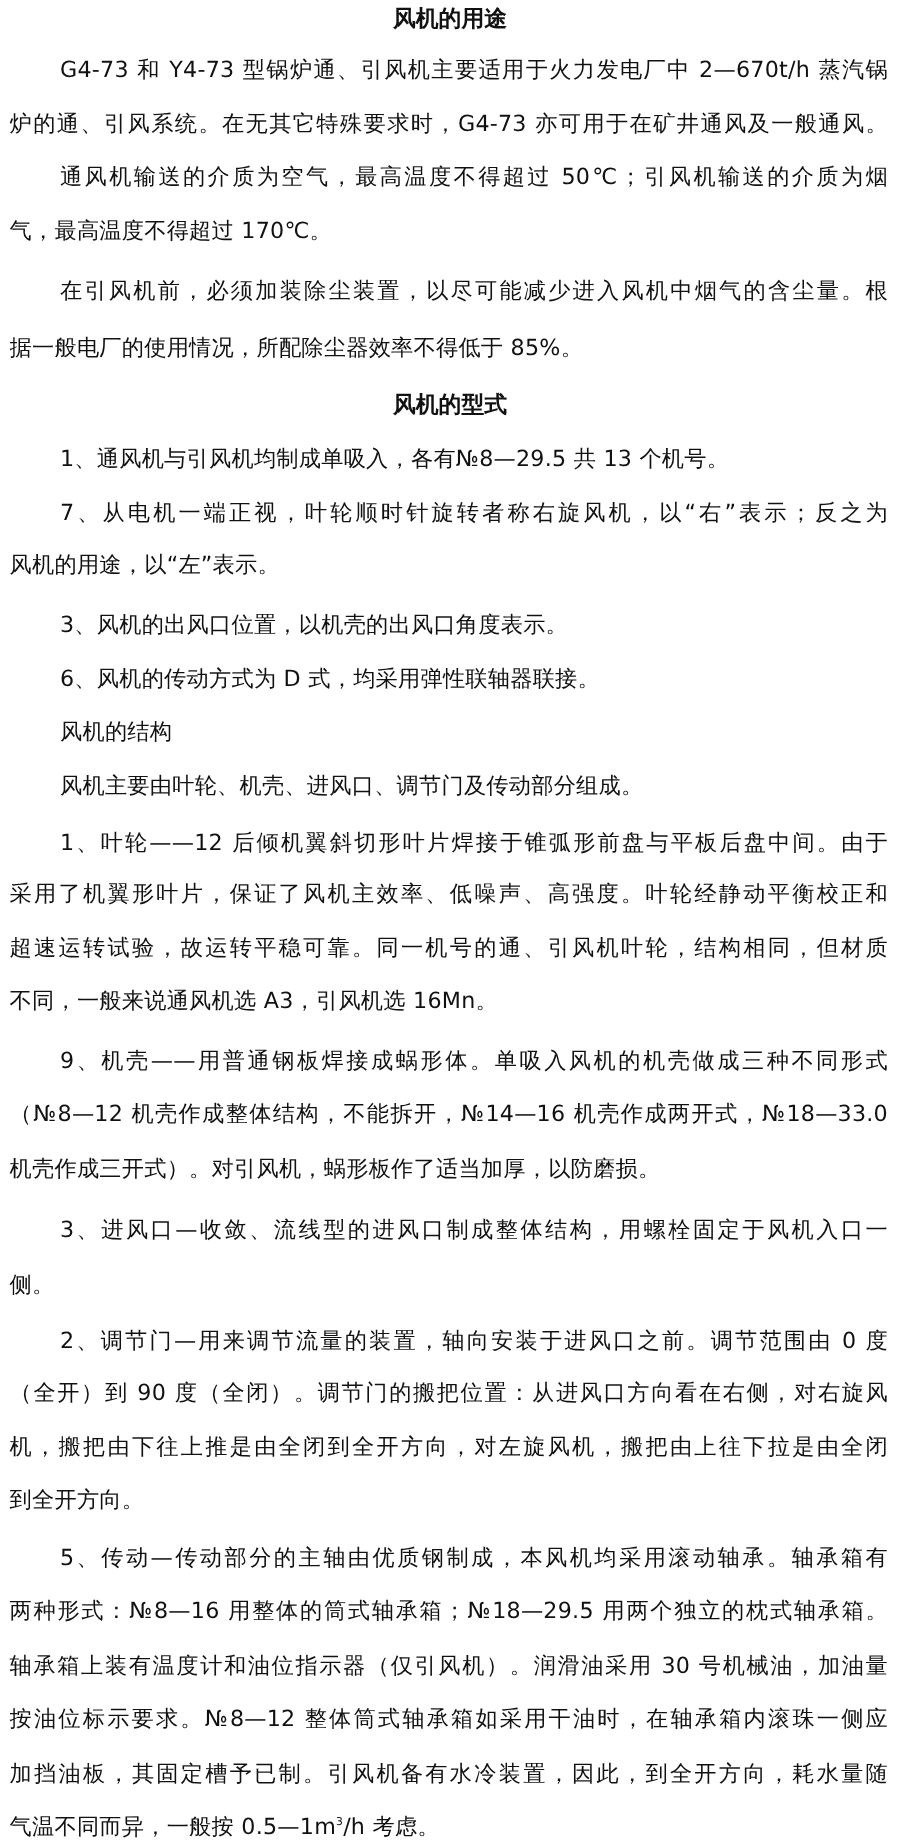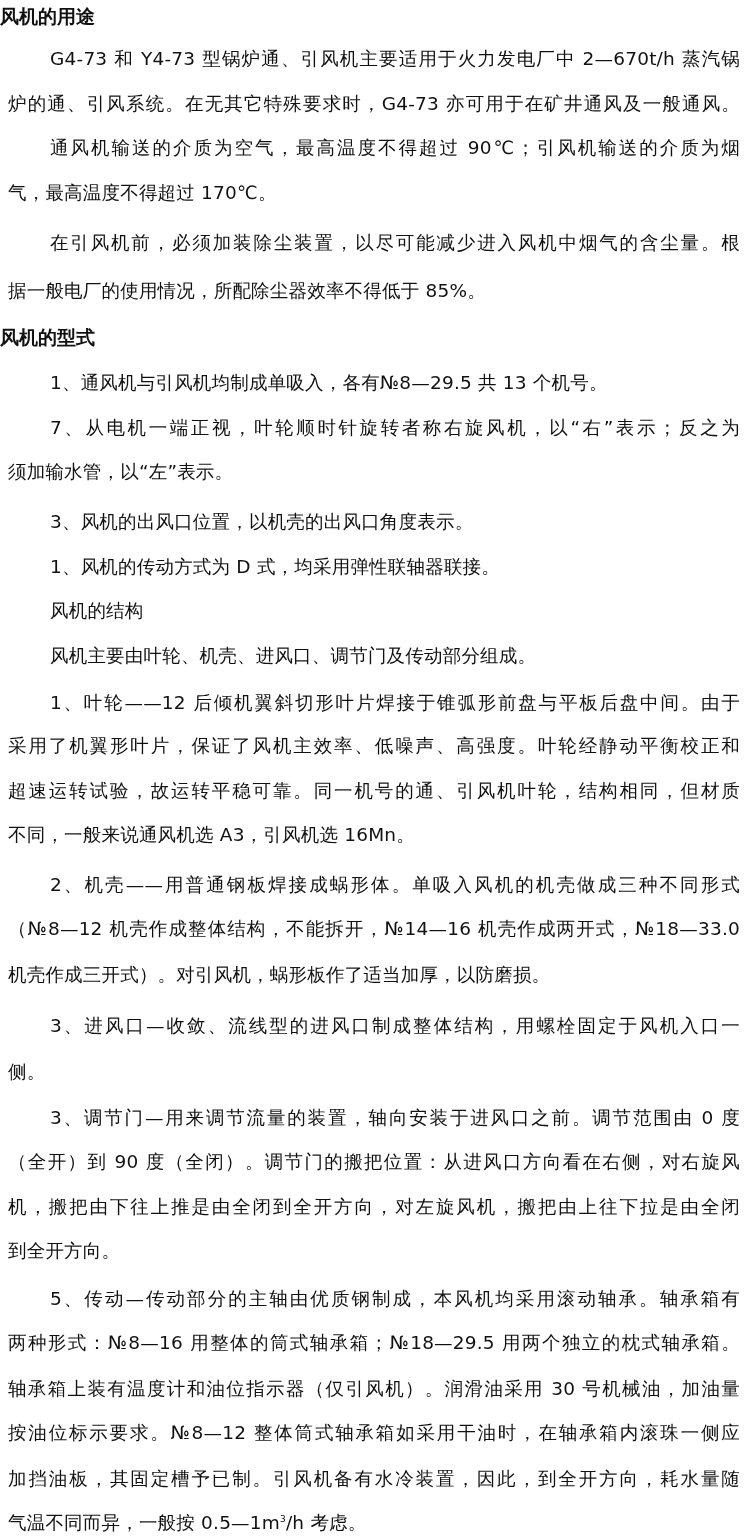--- a/index.html
+++ b/index.html
@@ -3,57 +3,57 @@
 <meta charset="utf-8">
 <style>
   html, body { margin: 0; padding: 0; background: #ffffff; }
   body { width: 750px; height: 1539px; overflow: hidden; position: relative;
          font-family: "DejaVu Sans", "Liberation Sans", sans-serif; color: #111111; }
   .doc { position: absolute; left: 0; top: 0; width: 750px; }
   .line { position: absolute; left: 8px; right: 10px; font-size: 18.5px; line-height: 24px;
           white-space: nowrap; letter-spacing: 0.2px; }
   .line.indent { left: 50px; }
   .line.justify { text-align: justify; text-align-last: justify; }
-  .title { position: absolute; left: 0; width: 750px; font-weight: bold;
+  .title { position: absolute; left: 0; width: 750px; text-align: center; font-weight: bold;
            font-size: 19px; line-height: 24px; }
   sup { font-size: 9px; vertical-align: super; line-height: 0; }
 </style>
 </head>
 <body>
 
 <div class="doc">
 
   <div class="title" style="top:4px">风机的用途</div>
 
   <div class="line indent justify" style="top:47px">G4-73 和 Y4-73 型锅炉通、引风机主要适用于火力发电厂中 2—670t/h 蒸汽锅</div>
   <div class="line justify" style="top:92px">炉的通、引风系统。在无其它特殊要求时，G4-73 亦可用于在矿井通风及一般通风。</div>
-  <div class="line indent justify" style="top:136px">通风机输送的介质为空气，最高温度不得超过 90℃；引风机输送的介质为烟</div>
+  <div class="line indent justify" style="top:136px">通风机输送的介质为空气，最高温度不得超过 50℃；引风机输送的介质为烟</div>
   <div class="line" style="top:181px">气，最高温度不得超过 170℃。</div>
   <div class="line indent justify" style="top:231px">在引风机前，必须加装除尘装置，以尽可能减少进入风机中烟气的含尘量。根</div>
   <div class="line" style="top:279px">据一般电厂的使用情况，所配除尘器效率不得低于 85%。</div>
 
   <div class="title" style="top:325px">风机的型式</div>
 
   <div class="line indent" style="top:371px">1、通风机与引风机均制成单吸入，各有№8—29.5 共 13 个机号。</div>
   <div class="line indent justify" style="top:416px">7、从电机一端正视，叶轮顺时针旋转者称右旋风机，以“右”表示；反之为</div>
-  <div class="line" style="top:460px">须加输水管，以“左”表示。</div>
+  <div class="line" style="top:460px">风机的用途，以“左”表示。</div>
   <div class="line indent" style="top:510px">3、风机的出风口位置，以机壳的出风口角度表示。</div>
-  <div class="line indent" style="top:555px">1、风机的传动方式为 D 式，均采用弹性联轴器联接。</div>
+  <div class="line indent" style="top:555px">6、风机的传动方式为 D 式，均采用弹性联轴器联接。</div>
   <div class="line indent" style="top:599px">风机的结构</div>
   <div class="line indent" style="top:644px">风机主要由叶轮、机壳、进风口、调节门及传动部分组成。</div>
   <div class="line indent justify" style="top:691px">1、叶轮——12 后倾机翼斜切形叶片焊接于锥弧形前盘与平板后盘中间。由于</div>
   <div class="line justify" style="top:734px">采用了机翼形叶片，保证了风机主效率、低噪声、高强度。叶轮经静动平衡校正和</div>
   <div class="line justify" style="top:779px">超速运转试验，故运转平稳可靠。同一机号的通、引风机叶轮，结构相同，但材质</div>
   <div class="line" style="top:823px">不同，一般来说通风机选 A3，引风机选 16Mn。</div>
-  <div class="line indent justify" style="top:873px">2、机壳——用普通钢板焊接成蜗形体。单吸入风机的机壳做成三种不同形式</div>
+  <div class="line indent justify" style="top:873px">9、机壳——用普通钢板焊接成蜗形体。单吸入风机的机壳做成三种不同形式</div>
   <div class="line justify" style="top:917px">（№8—12 机壳作成整体结构，不能拆开，№14—16 机壳作成两开式，№18—33.0</div>
   <div class="line" style="top:963px">机壳作成三开式）。对引风机，蜗形板作了适当加厚，以防磨损。</div>
   <div class="line indent justify" style="top:1014px">3、进风口—收敛、流线型的进风口制成整体结构，用螺栓固定于风机入口一</div>
   <div class="line" style="top:1060px">侧。</div>
-  <div class="line indent justify" style="top:1106px">3、调节门—用来调节流量的装置，轴向安装于进风口之前。调节范围由 0 度</div>
+  <div class="line indent justify" style="top:1106px">2、调节门—用来调节流量的装置，轴向安装于进风口之前。调节范围由 0 度</div>
   <div class="line justify" style="top:1150px">（全开）到 90 度（全闭）。调节门的搬把位置：从进风口方向看在右侧，对右旋风</div>
   <div class="line justify" style="top:1195px">机，搬把由下往上推是由全闭到全开方向，对左旋风机，搬把由上往下拉是由全闭</div>
   <div class="line" style="top:1239px">到全开方向。</div>
   <div class="line indent justify" style="top:1287px">5、传动—传动部分的主轴由优质钢制成，本风机均采用滚动轴承。轴承箱有</div>
   <div class="line justify" style="top:1331px">两种形式：№8—16 用整体的筒式轴承箱；№18—29.5 用两个独立的枕式轴承箱。</div>
   <div class="line justify" style="top:1377px">轴承箱上装有温度计和油位指示器（仅引风机）。润滑油采用 30 号机械油，加油量</div>
   <div class="line justify" style="top:1421px">按油位标示要求。№8—12 整体筒式轴承箱如采用干油时，在轴承箱内滚珠一侧应</div>
   <div class="line justify" style="top:1467px">加挡油板，其固定槽予已制。引风机备有水冷装置，因此，到全开方向，耗水量随</div>
   <div class="line" style="top:1511px"><span>气温不同而异，一般按 0.5—1m</span><sup>3</sup><span>/h 考虑。</span></div>
 

